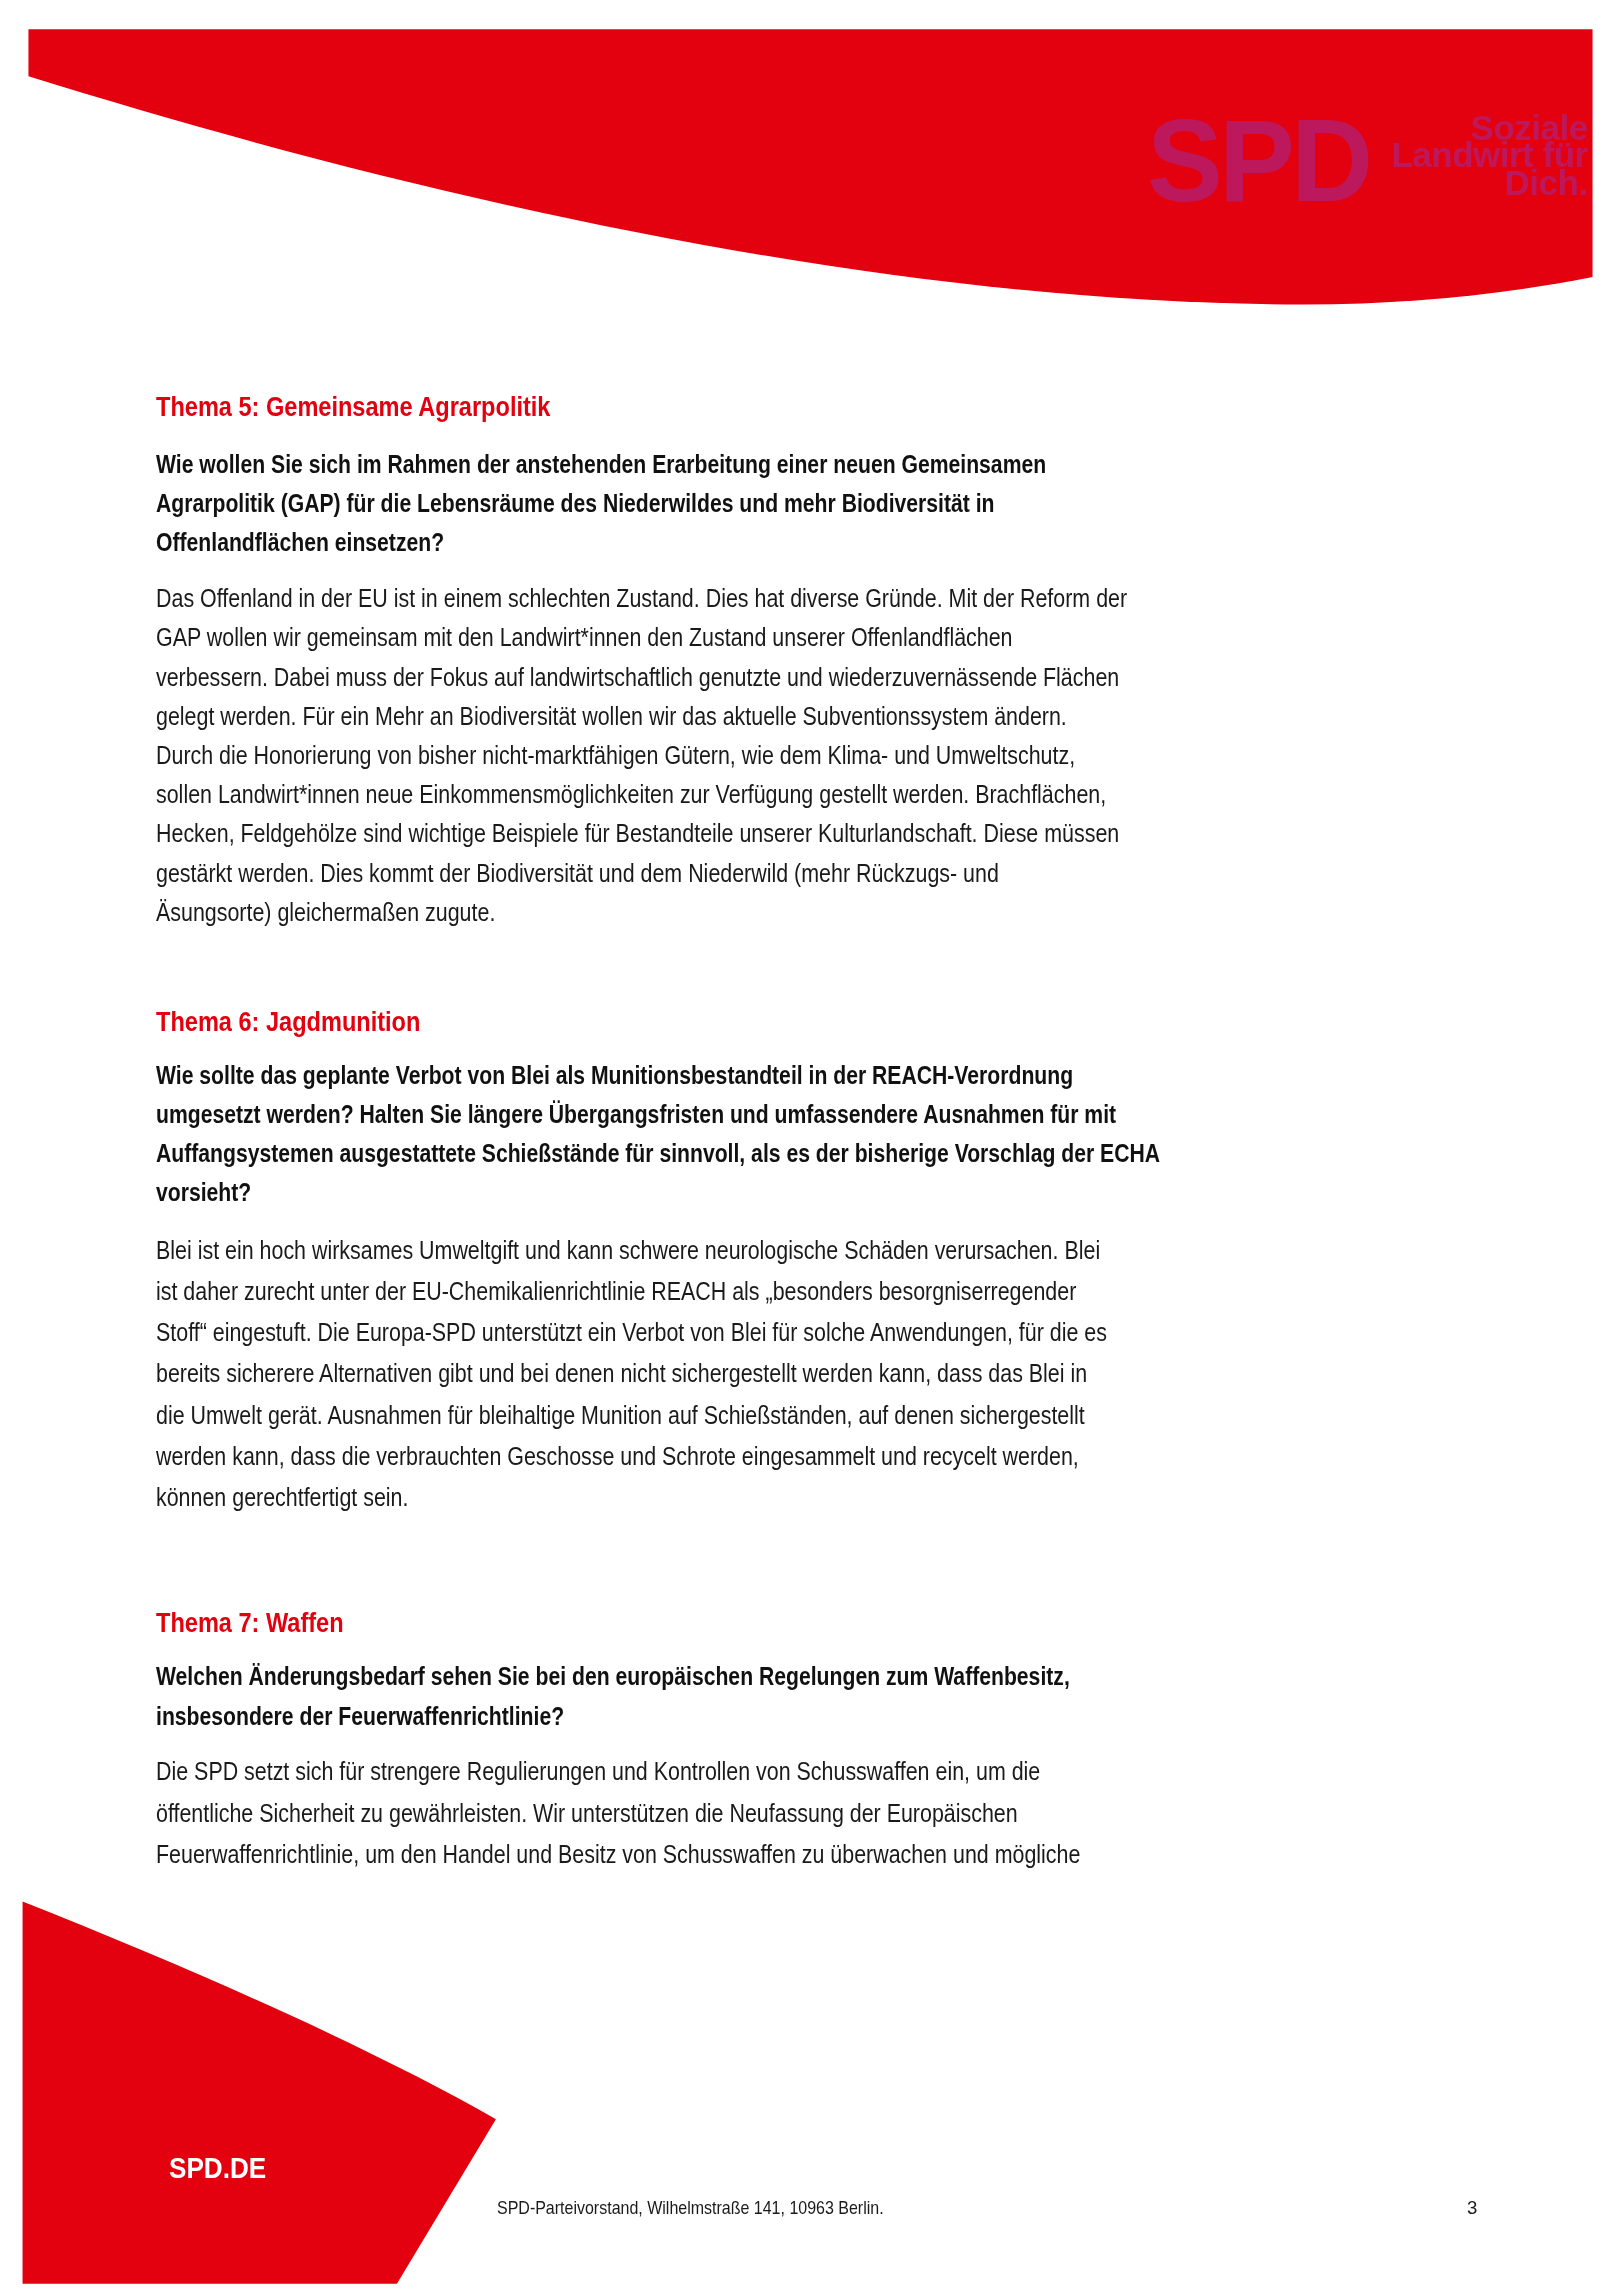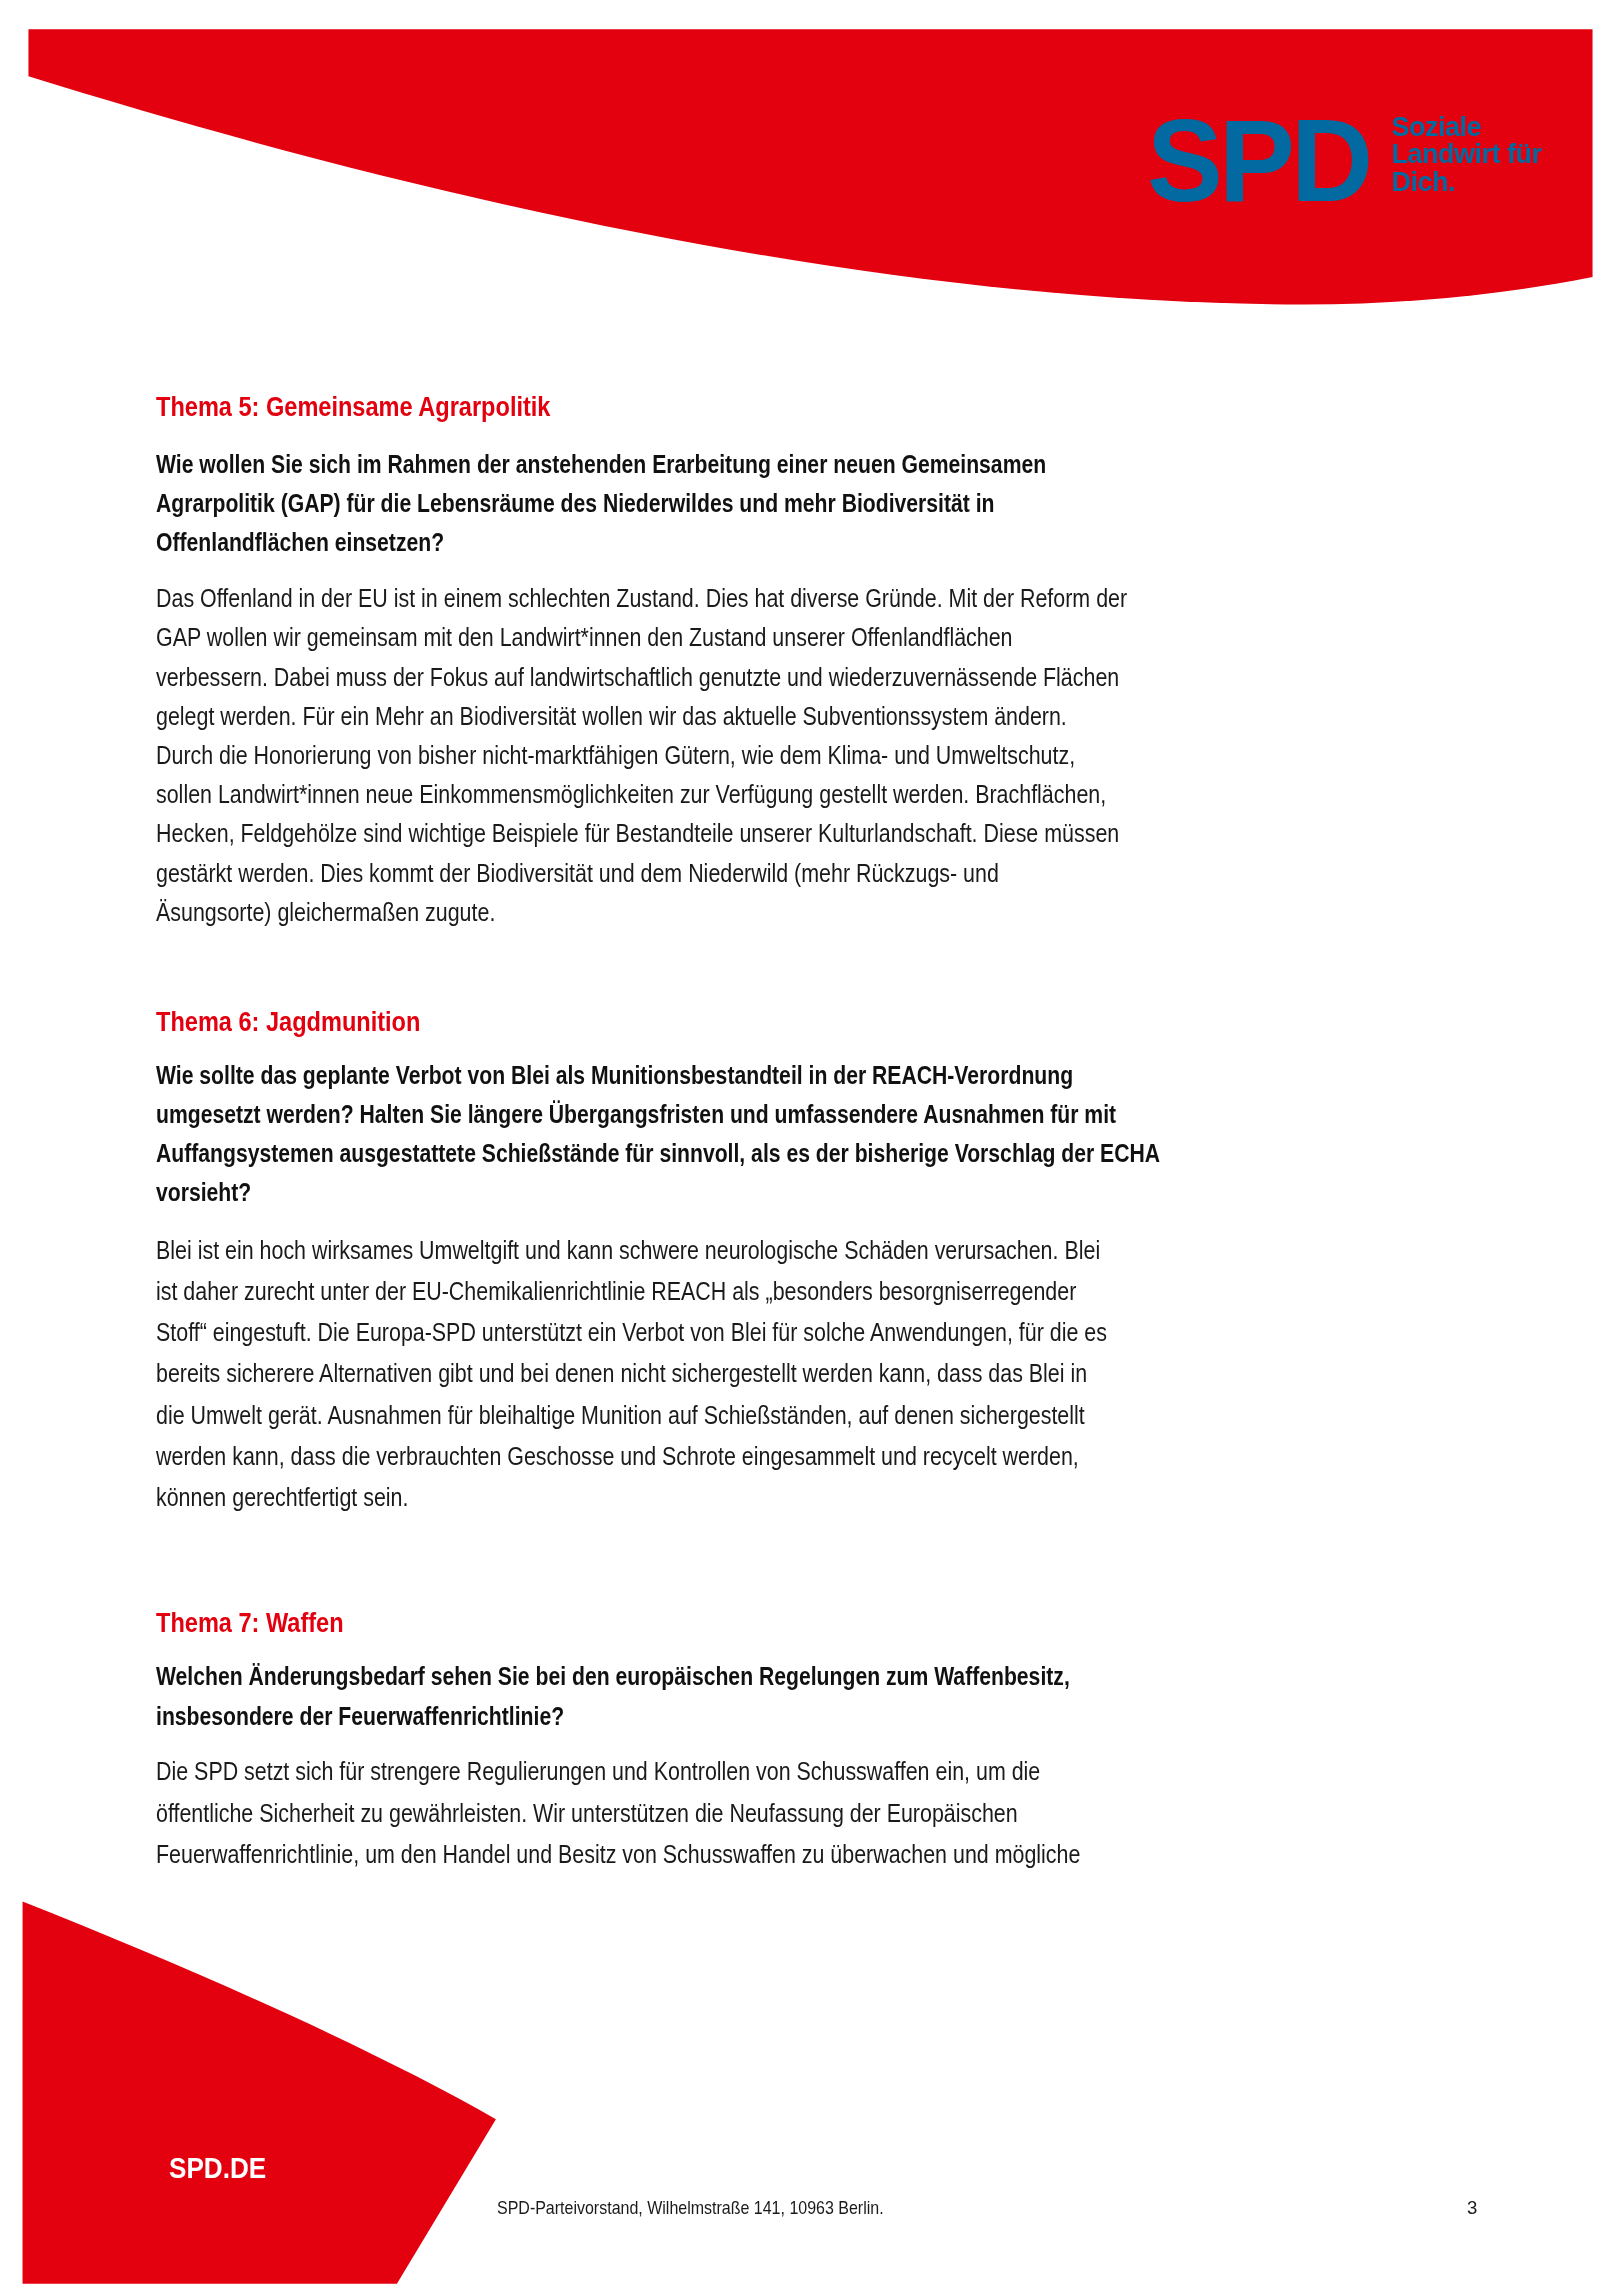--- a/index.html
+++ b/index.html
@@ -19,36 +19,37 @@
     position: absolute;
     left: 0;
     top: 0;
   }
   .logo {
     position: absolute;
     left: 1147px;
     top: 110px;
     display: flex;
     align-items: flex-start;
-    color: #0369a1;
+    color: #be185d;
+    text-align: right;
   }
   .logo-spd {
     font-family: "Liberation Sans", "DejaVu Sans", sans-serif;
     font-weight: 700;
     font-size: 116px;
     line-height: 94px;
     letter-spacing: -3.9px;
     transform: scaleX(0.98);
     transform-origin: left top;
     margin-top: 3.9px;
   }
   .logo-slogan {
     margin-left: 17.6px;
     font-weight: 700;
-    font-size: 27px;
+    font-size: 35px;
     line-height: 27.4px;
     letter-spacing: -0.5px;
     margin-top: 3.9px;
   }
   .logo-slogan div { white-space: nowrap; }
 
   .content {
     position: absolute;
     left: 156px;
     top: 0;

